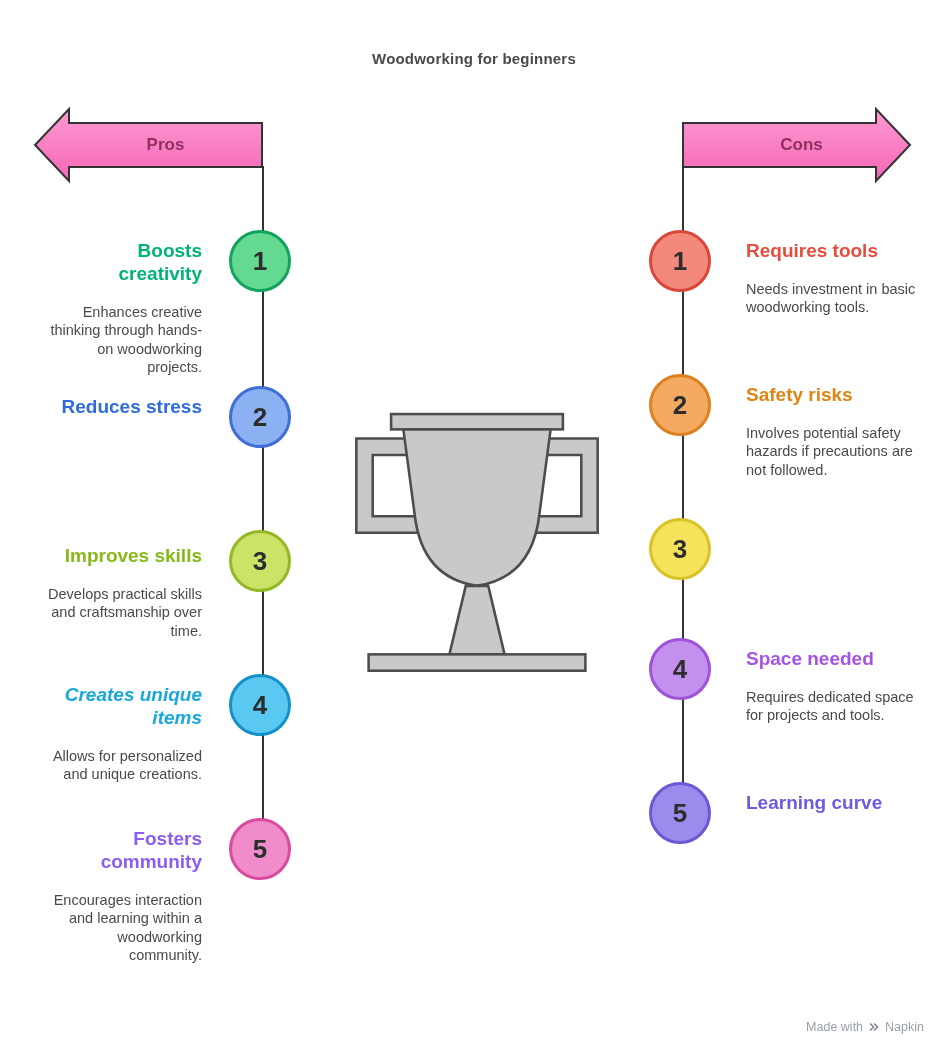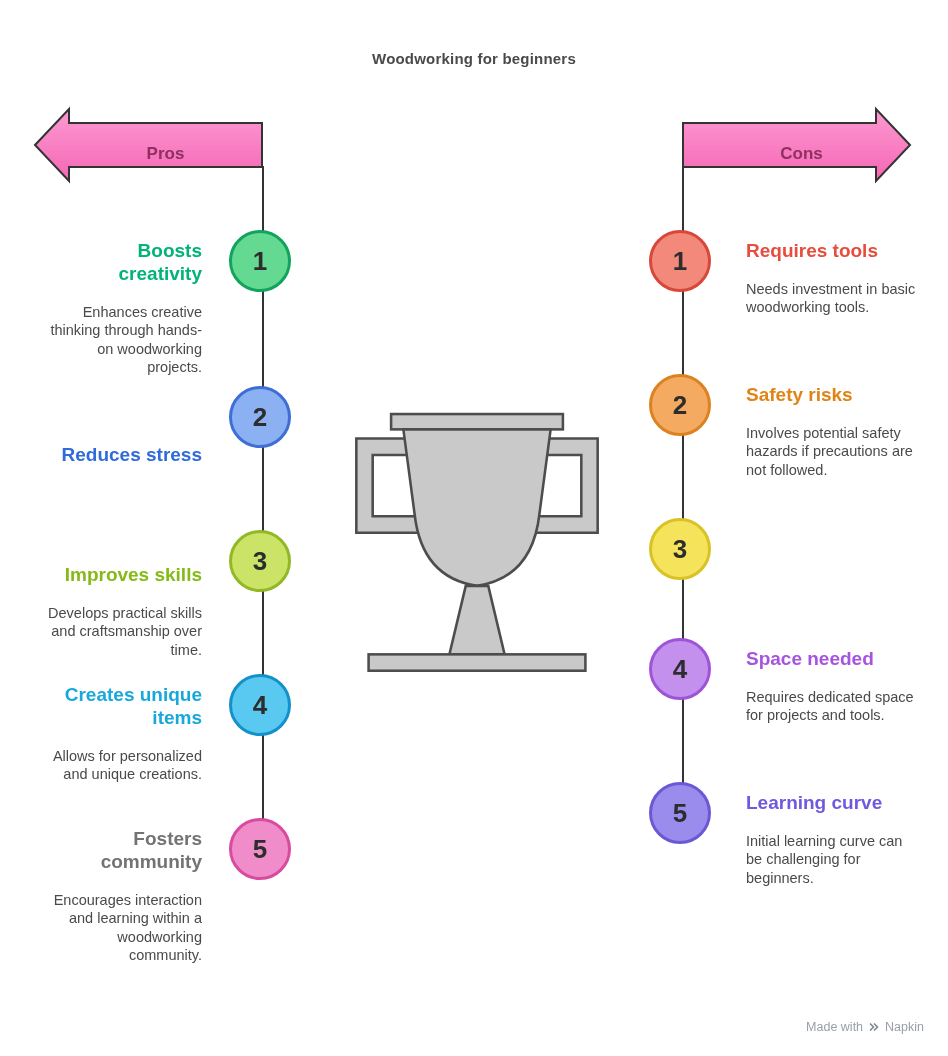--- a/index.html
+++ b/index.html
@@ -9,21 +9,21 @@
     font-family:"Liberation Sans", sans-serif; overflow:hidden;
   }
   .title {
     position:absolute; top:50px; left:0; width:100%; text-align:center;
     font-size:15px; font-weight:600; color:#4a4a4a; letter-spacing:.2px;
   }
   .arrow-wrap { position:absolute; top:106px; width:230px; height:78px; }
   .arrow-wrap.pros { left:33px; }
   .arrow-wrap.cons { left:682px; }
   .arrow-label {
-    position:absolute; top:26px; height:44px; line-height:44px; width:193px;
+    position:absolute; top:17px; height:44px; line-height:44px; width:193px;
     text-align:center; font-size:17px; font-weight:700;
   }
   .arrow-wrap.pros .arrow-label { left:36px; }
   .arrow-wrap.cons .arrow-label { left:1px; }
   .vline { position:absolute; width:2px; background:#333333; z-index:0; }
   .vline.left  { left:262px; top:166px; height:686px; }
   .vline.right { left:682px; top:166px; height:650px; }
   .circle {
     position:absolute; width:62px; height:62px; border-radius:50%;
     border:3px solid #333; background:#ddd; z-index:2;
@@ -75,44 +75,44 @@
 
   <div class="item left" style="top:240px">
     <div class="heading" style="color: rgb(0, 179, 119); margin-left: 22px;">Boosts creativity</div>
     <div class="body">Enhances creative thinking through hands-on woodworking projects.</div>
   </div>
   <div class="circle cl" style="top: 230px; background-color: rgb(99, 217, 146); border-color: rgb(18, 163, 94);">
     <span>1</span>
   </div>
 
   <div class="item left" style="top:396px">
-    <div class="heading" style="color: rgb(47, 107, 219); margin-top: 48px;">Reduces stress</div>
+    <div class="heading" style="color: rgb(47, 107, 219);">Reduces stress</div>
   </div>
   <div class="circle cl" style="top: 386px; background-color: rgb(139, 177, 242); border-color: rgb(62, 110, 214);">
     <span>2</span>
   </div>
 
-  <div class="item left" style="top:564px">
+  <div class="item left" style="top:545px">
     <div class="heading" style="color: rgb(134, 186, 24);">Improves skills</div>
     <div class="body">Develops practical skills and craftsmanship over time.</div>
   </div>
   <div class="circle cl" style="top: 530px; background-color: rgb(203, 227, 102); border-color: rgb(147, 184, 37);">
     <span>3</span>
   </div>
 
   <div class="item left" style="top:684px">
-    <div class="heading" style="color: rgb(23, 168, 220);">Creates unique items</div>
+    <div class="heading" style="color: rgb(23, 168, 220); font-style: italic;">Creates unique items</div>
     <div class="body">Allows for personalized and unique creations.</div>
   </div>
   <div class="circle cl" style="top: 674px; background-color: rgb(89, 201, 242); border-color: rgb(19, 145, 201);">
     <span>4</span>
   </div>
 
   <div class="item left" style="top:828px">
-    <div class="heading" style="color: #737373;">Fosters community</div>
+    <div class="heading" style="color: #8b5cf6;">Fosters community</div>
     <div class="body">Encourages interaction and learning within a woodworking community.</div>
   </div>
   <div class="circle cl" style="top: 818px; background-color: rgb(240, 140, 202); border-color: rgb(217, 75, 158);">
     <span>5</span>
   </div>
 
   <div class="item right" style="top:240px">
     <div class="heading" style="color: rgb(231, 76, 60);">Requires tools</div>
     <div class="body">Needs investment in basic woodworking tools.</div>
   </div>
@@ -135,21 +135,20 @@
   <div class="item right" style="top:648px">
     <div class="heading" style="color: rgb(166, 83, 224);">Space needed</div>
     <div class="body">Requires dedicated space for projects and tools.</div>
   </div>
   <div class="circle cr" style="top: 638px; background-color: rgb(196, 144, 238); border-color: rgb(159, 84, 216);">
     <span>4</span>
   </div>
 
   <div class="item right" style="top:792px">
     <div class="heading" style="color: rgb(109, 90, 224);">Learning curve</div>
-    <div class="body">Initial learning curve can be challenging for beginners.</div>
   </div>
   <div class="circle cr" style="top: 782px; background-color: rgb(154, 140, 236); border-color: rgb(106, 88, 212);">
     <span>5</span>
   </div>
 
   <div class="trophy">
     <svg width="266" height="271" viewBox="0 0 260 265">
       <g stroke-width="2.5" fill="#c9c9c9" stroke="#4d4d4d">
         <path d="M12,26 H80 V118 H12 Z M28,42 H80 V102 H28 Z" fill-rule="evenodd"></path>
         <path d="M180,26 H248 V118 H180 Z M180,42 H232 V102 H180 Z" fill-rule="evenodd"></path>

